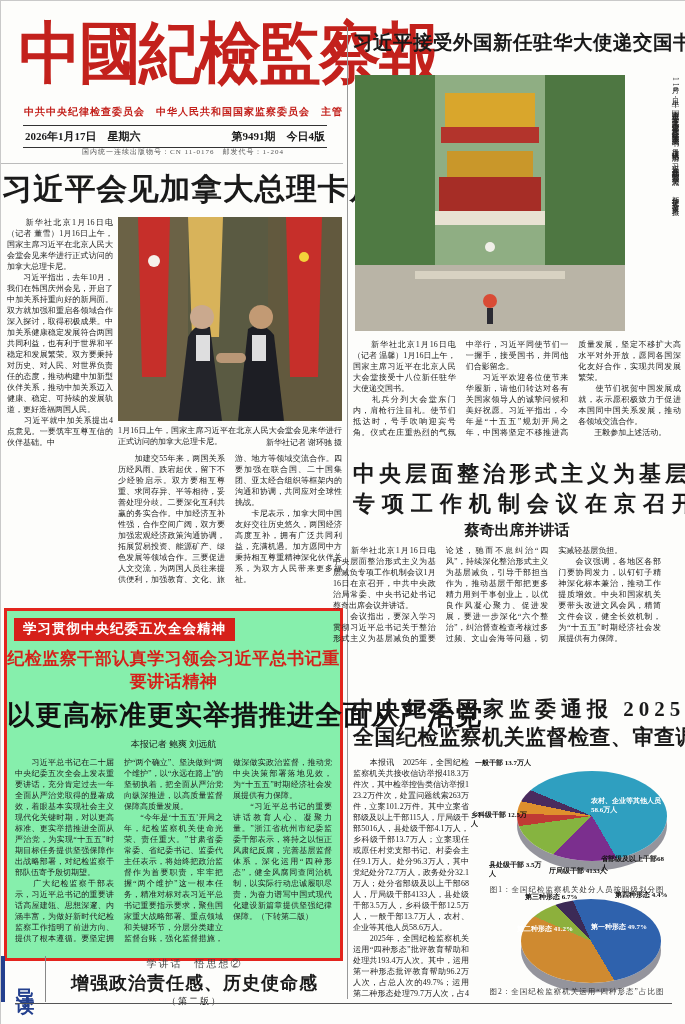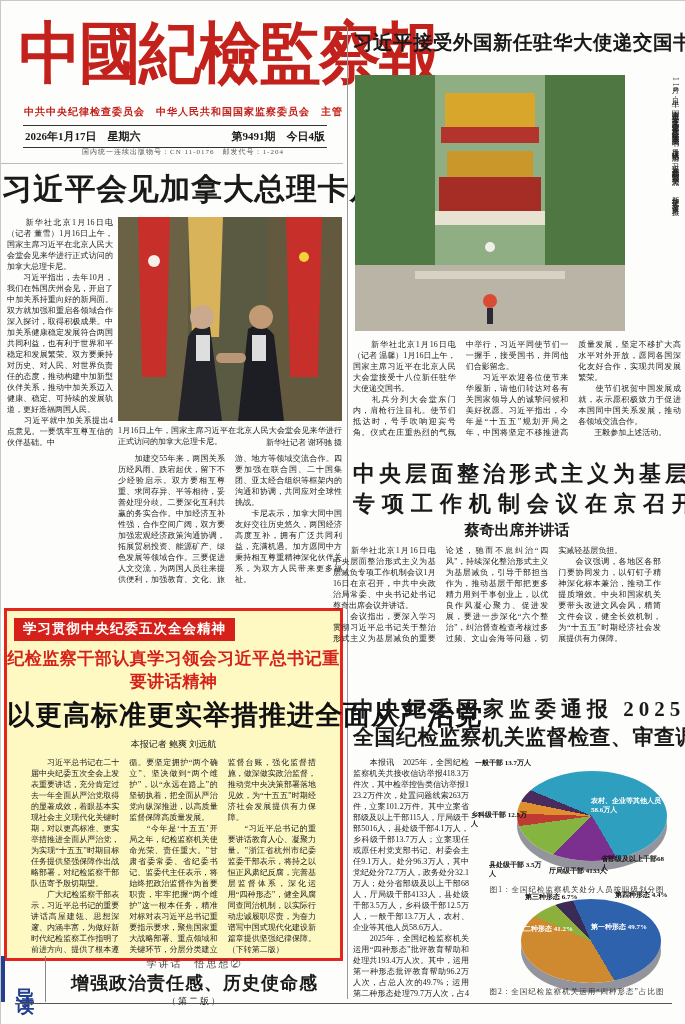--- a/index.html
+++ b/index.html
@@ -37,29 +37,29 @@
   
   .photo{overflow:hidden;background:#888;}
   .caption{font-size:8px;line-height:11px;text-align:justify;color:#222;}
   .cap-credit{text-align:right;font-size:8px;color:#222;}
   .v-caption{writing-mode:vertical-rl;font-size:7.5px;line-height:12.5px;letter-spacing:1px;
       color:#222;overflow:hidden;}
   
   .cols2{column-count:2;column-gap:10px;}
   .cols3{column-count:3;column-gap:10px;}
   
-  .redbox{left:3px;top:607px;width:333px;height:347px;border:3px solid #e3251d;background:#fef9c3;}
+  .redbox{left:3px;top:607px;width:333px;height:347px;border:3px solid #e3251d;background:#86efac;}
   .kicker-banner{display:inline-block;margin:7px 0 3px 7px;padding:2px 9px 3px;background:#d6201a;
       color:#fff;font-size:13.5px;font-weight:bold;letter-spacing:1px;}
   .red-sub{color:#d6201a;font-size:17px;font-weight:bold;text-align:center;letter-spacing:.5px;
       margin-top:3px;}
   .big-head{color:#111;font-size:27px;font-weight:bold;text-align:center;letter-spacing:1px;
       margin-top:4px;white-space:nowrap;}
   .byline{text-align:center;font-size:9px;margin:5px 0 6px;}
-  .redbox-body{padding:0 24px;height:216px;}
+  .redbox-body{padding:0 8px;height:216px;}
   
   .daodu{left:0;top:955px;width:342px;height:46px;display:flex;align-items:stretch;}
   .daodu-bar{width:4px;background:#24408e;}
   .daodu-label{width:40px;display:flex;align-items:center;justify-content:center;
       writing-mode:vertical-rl;font-size:19px;font-weight:bold;letter-spacing:6px;color:#24408e;
       border-right:1px solid #888;}
   .daodu-main{flex:1;text-align:center;padding-top:1px;}
   .daodu-kicker{font-size:10px;color:#444;letter-spacing:2px;}
   .daodu-title{font-size:18px;font-weight:bold;letter-spacing:1px;}
   .daodu-note{font-size:9px;letter-spacing:2px;}

